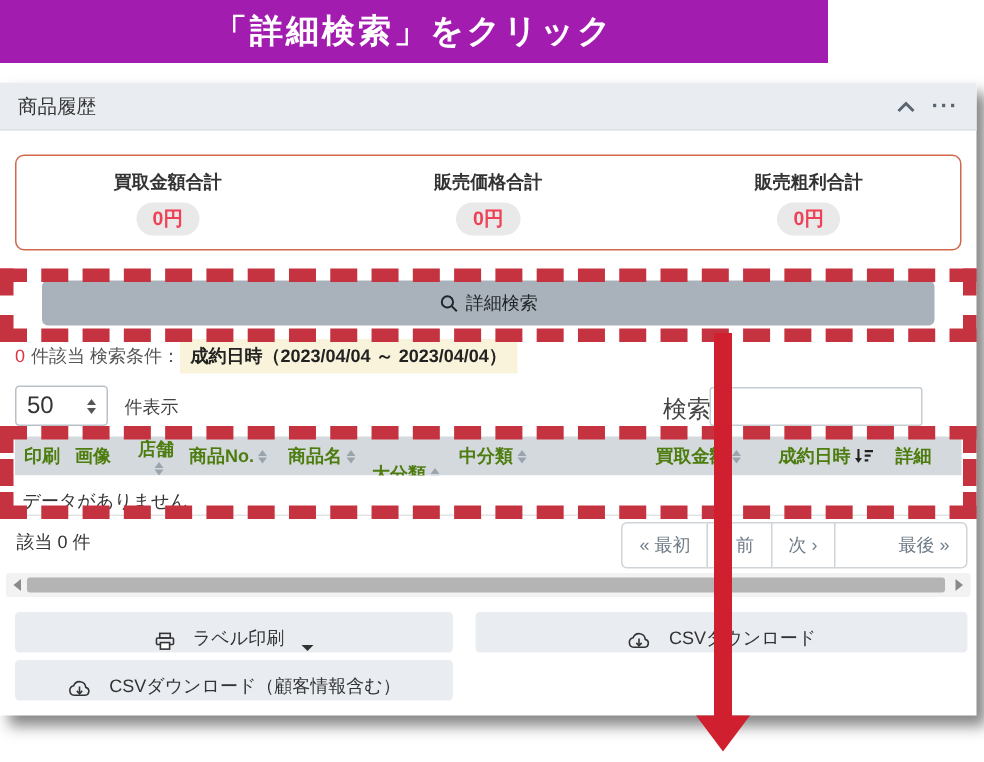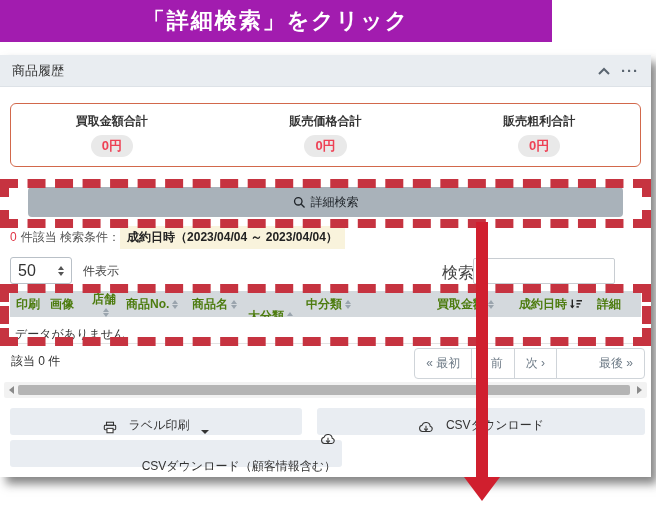--- a/index.html
+++ b/index.html
@@ -117,21 +117,21 @@
   .scroll-arrow.right{right:5px;border-left:5px solid #8a8a8a;}
 
   
   .action-btn{
     background:#e9edf2;border:none;border-radius:3px;font-size:12px;color:#333;
     display:flex;align-items:flex-end;justify-content:center;gap:12px;cursor:pointer;
     position:absolute;height:27px;font-family:inherit;
   }
   .btn-label-print{top:353px;left:10px;width:292px;}
   .btn-csv{top:353px;left:317px;width:328px;}
-  .btn-csv-customer{top:385px;left:10px;width:332px;flex-direction:column;}
+  .btn-csv-customer{top:385px;left:10px;width:292px;}
   .caret-down{width:0;height:0;border-left:4px solid transparent;border-right:4px solid transparent;border-top:4px solid #333;}
 
   
   .dash-box{position:absolute;left:0;width:651px;border:9px dashed #c63340;box-sizing:border-box;z-index:5;pointer-events:none;}
   .dash-1{top:179px;height:49px;}
   .dash-2{top:284px;height:62px;}
   .arrow-line{position:absolute;left:476px;top:222px;width:12px;height:256px;background:#d01f2e;z-index:6;pointer-events:none;}
   .arrow-head{position:absolute;left:464px;top:477px;width:0;height:0;z-index:6;pointer-events:none;
     border-left:18px solid transparent;border-right:18px solid transparent;border-top:24px solid #d01f2e;}
 

